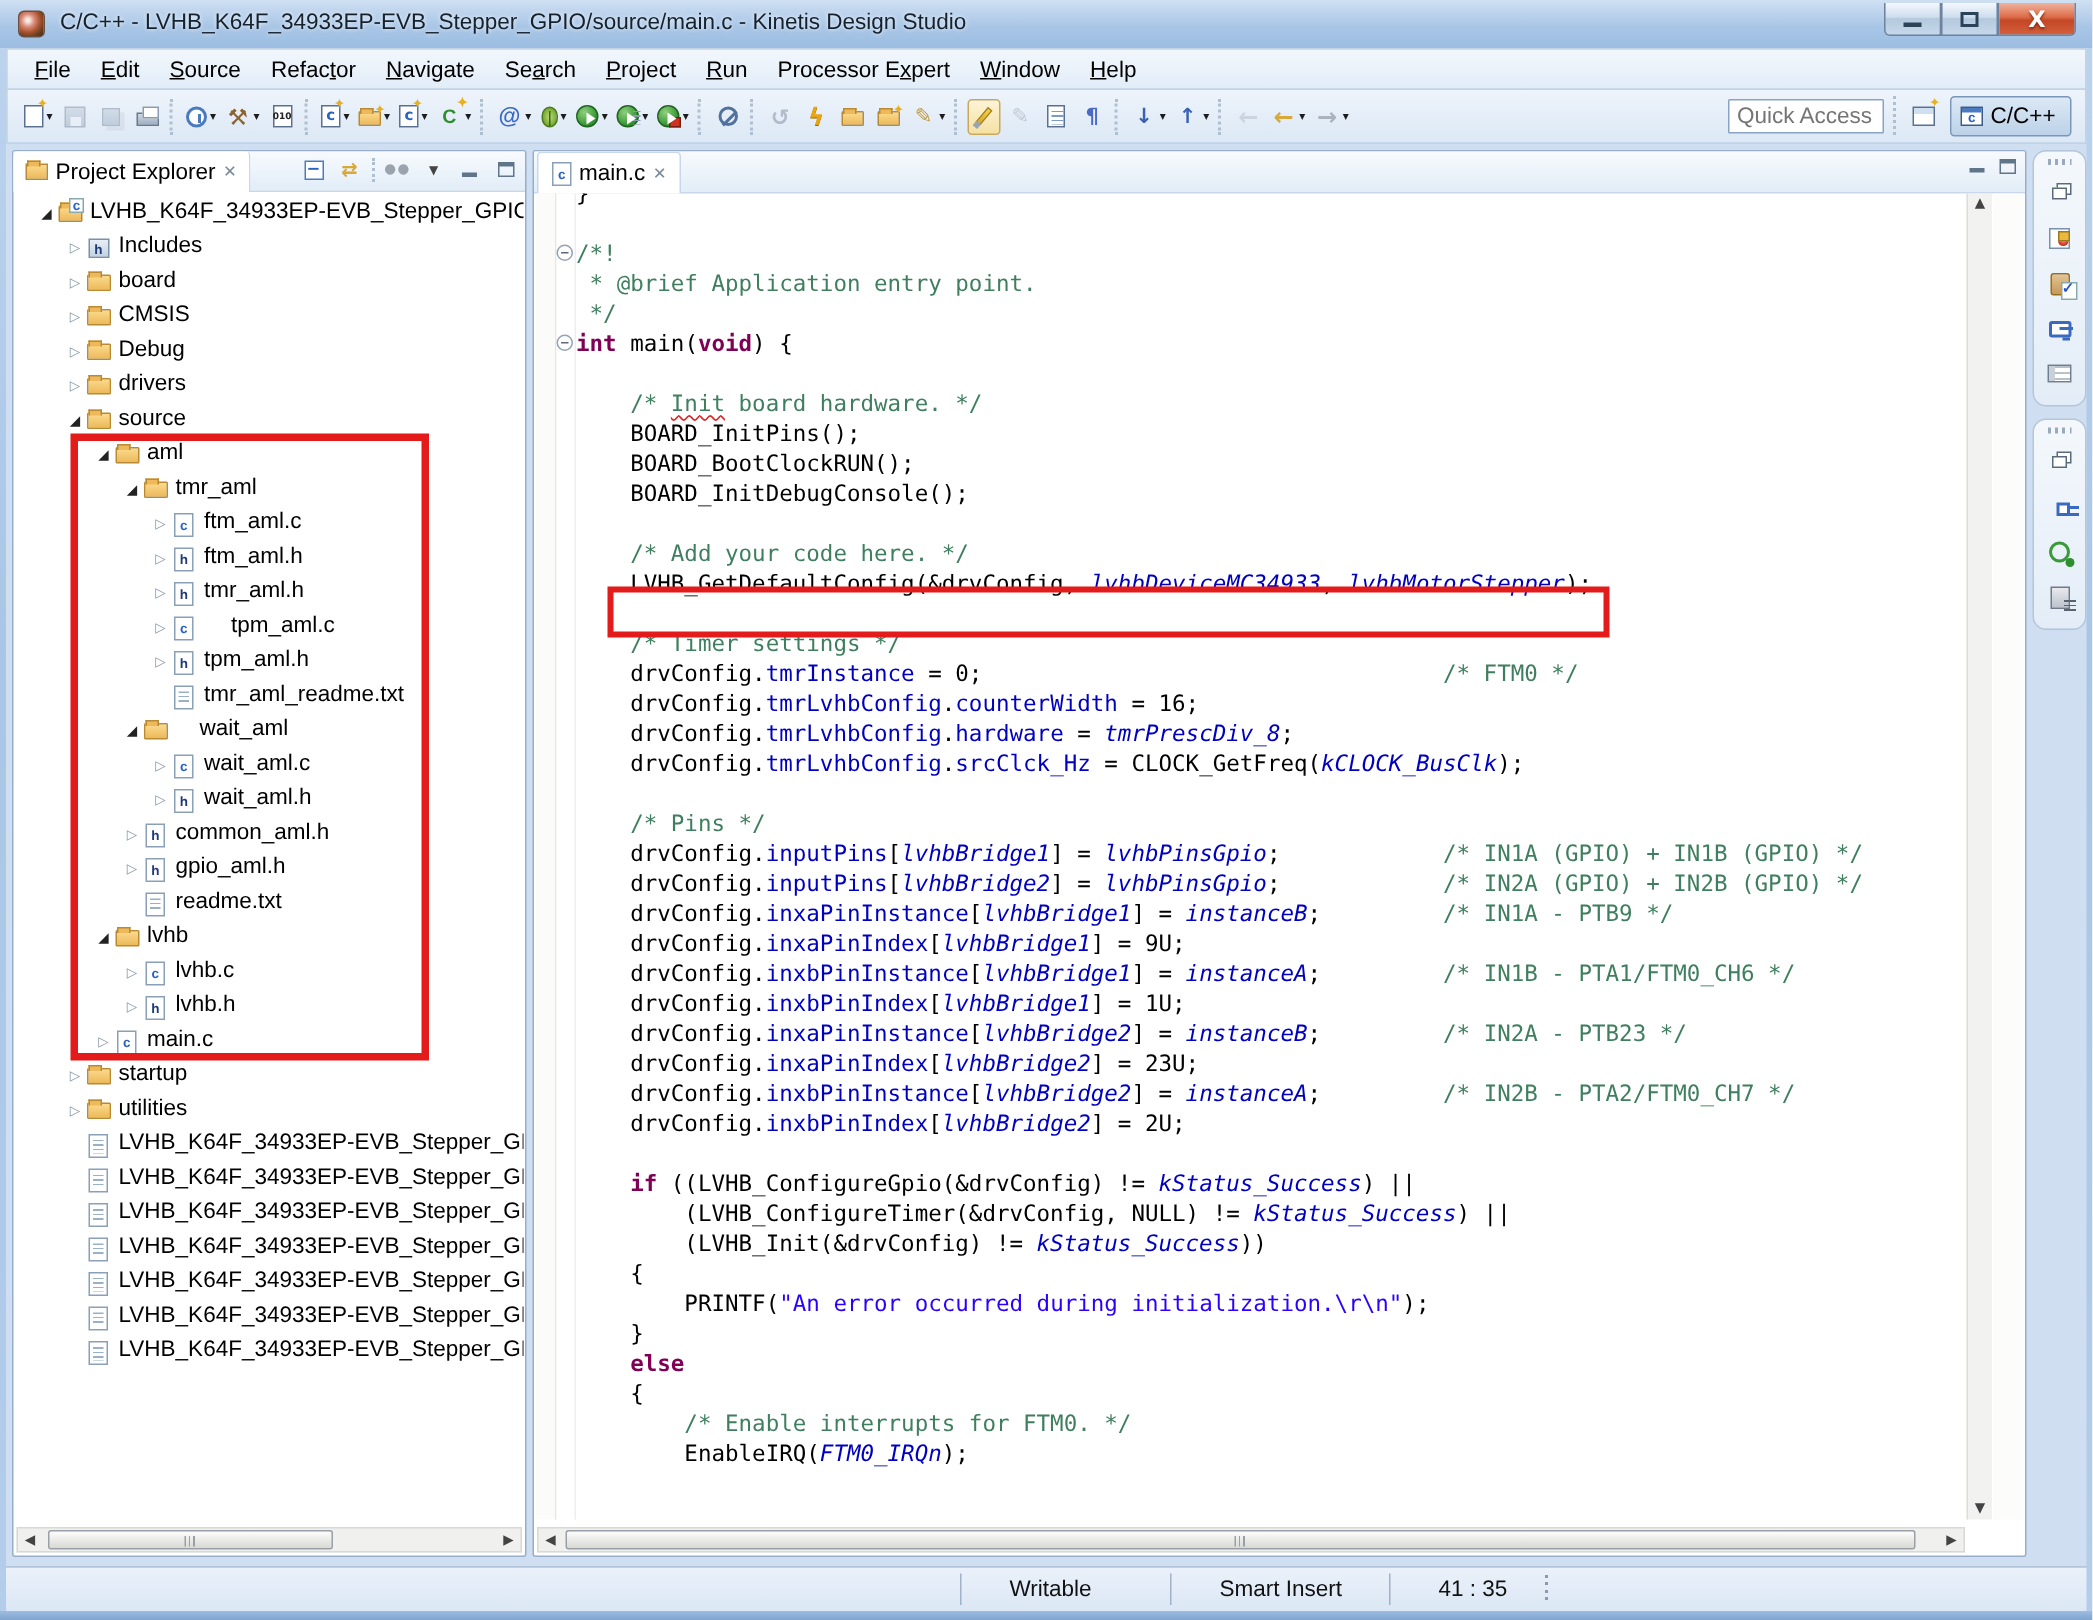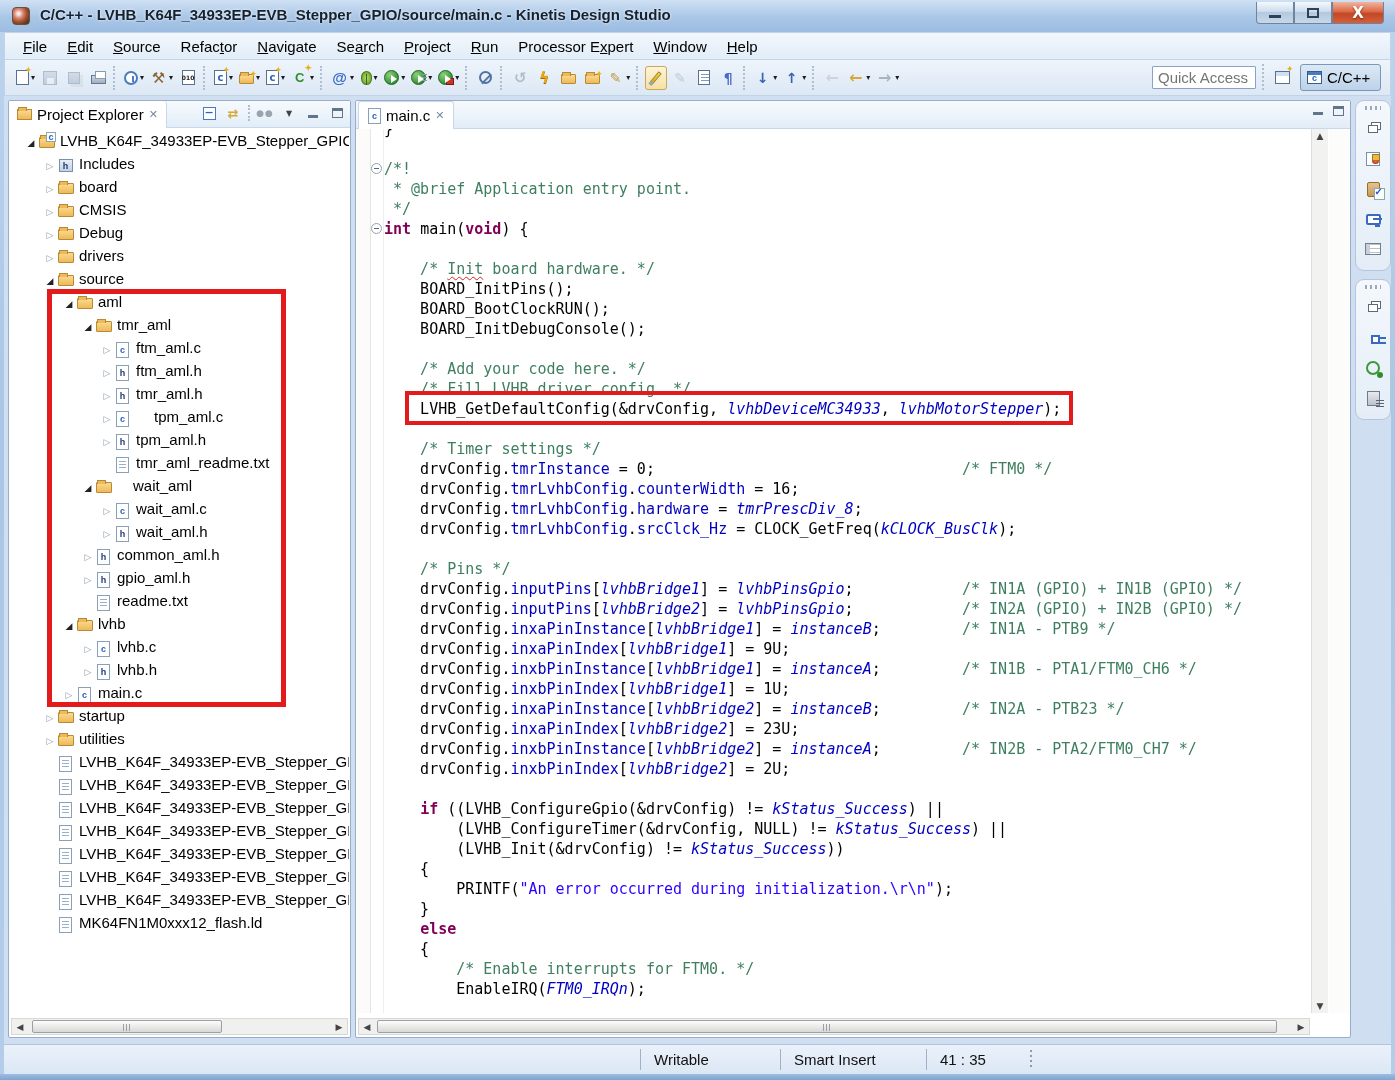--- a/index.html
+++ b/index.html
@@ -11,21 +11,21 @@
   body{font-family:"Liberation Sans",sans-serif;font-size:15px;color:#000;}
   #win{position:relative;width:1395px;height:1080px;overflow:hidden;
        background:linear-gradient(#bdd4ee,#a9c6e6 40%,#b3cdea);}
   
   #titlebar{position:absolute;left:0;top:0;width:100%;height:32px;
     background:linear-gradient(#cfe0f3,#a9c6e6 55%,#9cbde2);}
   #appicon{position:absolute;left:12px;top:7px;width:18px;height:18px;border-radius:4px;
     background:radial-gradient(circle at 35% 35%, #f8e8e0 8%, #d98a7a 30%, #a8522e 55%, #6a4020 75%, #40281a);
     border:1px solid #6a5040;}
   #titletext{position:absolute;left:40px;top:6px;font-size:15px;color:#16212e;white-space:nowrap;
-    text-shadow:0 0 3px rgba(255,255,255,.9);font-weight:bold;}
+    text-shadow:0 0 3px rgba(255,255,255,.9);}
   .winbtn{position:absolute;top:2px;height:22px;border:1px solid #70839c;border-top:none;
     background:linear-gradient(#f4f8fc,#cdddee 45%,#b4c9de 50%,#c6d8ea);display:flex;align-items:center;justify-content:center;}
   #btn-min{left:1256px;width:38px;border-radius:0 0 0 4px;}
   #btn-max{left:1294px;width:38px;}
   #btn-close{left:1332px;width:52px;border-radius:0 0 4px 0;
     background:linear-gradient(#f0b4a0,#dd6b47 45%,#c44726 55%,#d4603a);}
   .glyph-min{width:12px;height:3px;background:#2c4258;margin-top:8px;}
   .glyph-max{width:12px;height:10px;border:2px solid #2c4258;background:transparent;}
   .glyph-close{color:#fff;font-weight:bold;font-size:15px;text-shadow:0 1px 2px #7c2810;font-family:"DejaVu Sans",sans-serif;}
   
@@ -202,21 +202,21 @@
      background:repeating-linear-gradient(#3a6ac0 0 2px,transparent 2px 5px);}
   .target-ico{width:14px;height:14px;border:2px solid #3a9a3a;border-radius:50%;}
   .target-ico::after{content:"";position:absolute;left:9px;top:9px;width:6px;height:6px;border-radius:50%;background:#2e8e2e;}
   .registers-ico{width:13px;height:15px;background:linear-gradient(#e8eaee,#bcc2cc);border:1px solid #707a88;}
   .registers-ico::after{content:"";position:absolute;left:8px;top:8px;width:8px;height:8px;
      background:repeating-linear-gradient(#5a6470 0 1px,transparent 1px 3px);}
   
   #statusbar{position:absolute;left:4px;top:1044px;width:1387px;height:30px;
      background:linear-gradient(#eaf1fa,#dce7f5);border-top:1px solid #b2c4da;}
   .st-sep{position:absolute;top:4px;height:21px;border-left:1px solid #9fb2c8;}
-  .st-text{position:absolute;top:6px;color:#111;}
+  .st-text{position:absolute;top:6px;color:#111;margin-left:19px;}
   #st-grip{position:absolute;left:1026px;top:5px;width:5px;height:20px;
      background:repeating-linear-gradient(#8a9ab0 0 2px,transparent 2px 5px) 0 0/2px 100% no-repeat;}
   
   #frame-b{position:absolute;left:0;bottom:0;width:100%;height:6px;background:linear-gradient(#9dbde2,#7fa4cf);}
   
   .redbox{position:absolute;border:5px solid var(--red);pointer-events:none;}
   #redbox-code{border-width:4px;}
 </style>
 </head>
 <body>
@@ -634,26 +634,20 @@
             <span class="tico" style="left:47px">
               <span class="pg t"></span>
             </span>
             <span class="tlabel" style="left:69px">LVHB_K64F_34933EP-EVB_Stepper_GPIO</span>
           </div>
           <div class="trow" style="top: 761px; left: 0px; right: 0px;">
             <span class="tico" style="left:47px">
               <span class="pg t"></span>
             </span>
             <span class="tlabel" style="left:69px">LVHB_K64F_34933EP-EVB_Stepper_GPIO</span>
-          </div>
-          <div class="trow" style="top: 784px; left: 0px; right: 0px;">
-            <span class="tico" style="left:47px">
-              <span class="pg t"></span>
-            </span>
-            <span class="tlabel" style="left:69px">MK64FN1M0xxx12_flash.ld</span>
           </div>
         </div>
       <div class="hscroll" id="pe-hscroll">
         <span class="sc-arrow" style="position:absolute;left:0;">◀</span>
         <span class="sc-thumb"></span>
         <span class="sc-arrow" style="position:absolute;right:0;">▶</span>
       </div>
     </div>
 
     <div class="panel" id="editor">
@@ -681,21 +675,20 @@
             <div class="cl"><span class="tc"> * @brief Application entry point.</span></div>
             <div class="cl"><span class="tc"> */</span></div>
             <div class="cl"><span class="tk">int</span><span> </span><span class="tb">main</span><span>(</span><span class="tk">void</span><span>) {</span></div>
             <div class="cl">&nbsp;</div>
             <div class="cl"><span class="tc">    /* </span><span class="tc tsp">Init</span><span class="tc"> board hardware. */</span></div>
             <div class="cl"><span>    BOARD_InitPins();</span></div>
             <div class="cl"><span>    BOARD_BootClockRUN();</span></div>
             <div class="cl"><span>    BOARD_InitDebugConsole();</span></div>
             <div class="cl">&nbsp;</div>
             <div class="cl"><span class="tc">    /* Add your code here. */</span></div>
-            <div class="cl"><span class="tc">    /* Fill LVHB driver config. */</span></div>
             <div class="cl"><span>    LVHB_GetDefaultConfig(&amp;drvConfig, </span><span class="te">lvhbDeviceMC34933</span><span>, </span><span class="te">lvhbMotorStepper</span><span>);</span></div>
             <div class="cl">&nbsp;</div>
             <div class="cl"><span class="tc">    /* Timer settings */</span></div>
             <div class="cl"><span>    drvConfig.</span><span class="tf">tmrInstance</span><span> = 0;                                  </span><span class="tc">/* FTM0 */</span></div>
             <div class="cl"><span>    drvConfig.</span><span class="tf">tmrLvhbConfig</span><span>.</span><span class="tf">counterWidth</span><span> = 16;</span></div>
             <div class="cl"><span>    drvConfig.</span><span class="tf">tmrLvhbConfig</span><span>.</span><span class="tf">hardware</span><span> = </span><span class="te">tmrPrescDiv_8</span><span>;</span></div>
             <div class="cl"><span>    drvConfig.</span><span class="tf">tmrLvhbConfig</span><span>.</span><span class="tf">srcClck_Hz</span><span> = CLOCK_GetFreq(</span><span class="te">kCLOCK_BusClk</span><span>);</span></div>
             <div class="cl">&nbsp;</div>
             <div class="cl"><span class="tc">    /* Pins */</span></div>
             <div class="cl"><span>    drvConfig.</span><span class="tf">inputPins</span><span>[</span><span class="te">lvhbBridge1</span><span>] = </span><span class="te">lvhbPinsGpio</span><span>;            </span><span class="tc">/* IN1A (GPIO) + IN1B (GPIO) */</span></div>

